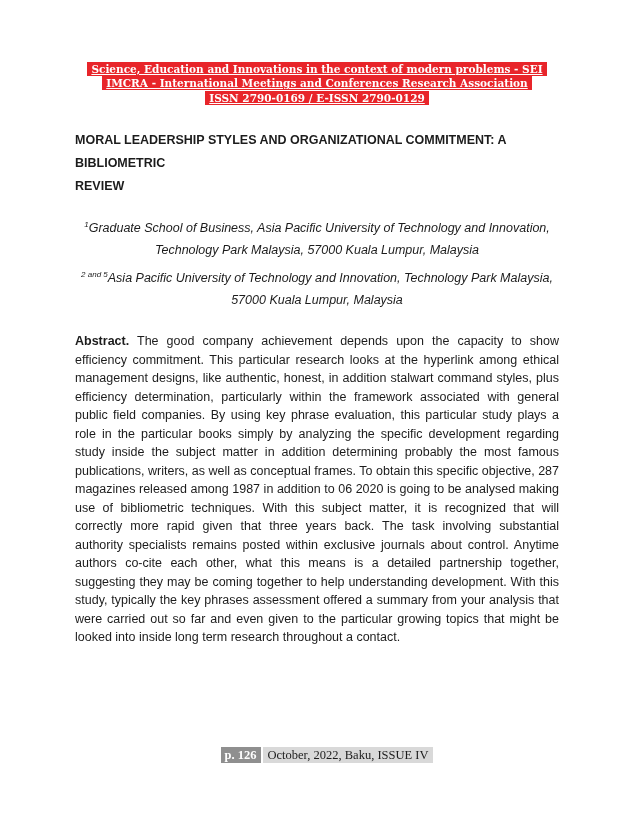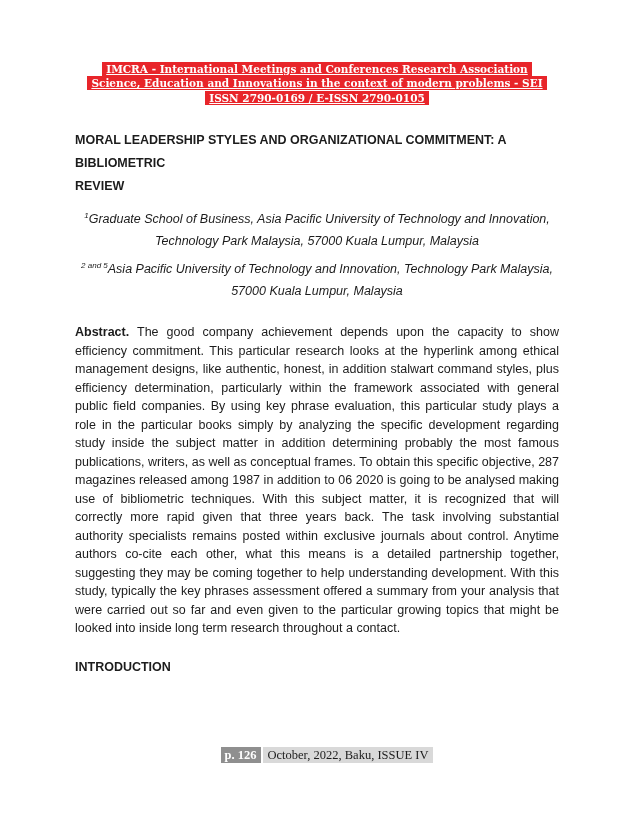--- a/index.html
+++ b/index.html
@@ -53,21 +53,21 @@
     vertical-align: super;
     line-height: 0;
   }
   
   .affil {
     font-style: italic;
     text-align: center;
     font-size: 12.5px;
     line-height: 22px;
   }
-  .affil-1 { margin-top: 10px; }
+  .affil-1 { margin-top: 19px; }
   .affil-2 { margin-top: 6px; }
   
   .abstract {
     margin-top: 21px;
     text-align: justify;
     font-size: 12.5px;
     line-height: 18.5px;
   }
   
   .keywords {
@@ -110,43 +110,42 @@
   }
 </style>
 </head>
 <body>
 
 <div class="page">
   <div class="content">
 
     <div class="banner">
       <div class="banner-line">
+        <span>Science, Education and Innovations in the context of modern problems - SEI</span>
+      </div>
+      <div class="banner-line">
         <span>IMCRA - International Meetings and Conferences Research Association</span>
       </div>
       <div class="banner-line">
-        <span>Science, Education and Innovations in the context of modern problems - SEI</span>
-      </div>
-      <div class="banner-line">
-        <span>ISSN 2790-0169 / E-ISSN 2790-0105</span>
+        <span>ISSN 2790-0169 / E-ISSN 2790-0129</span>
       </div>
     </div>
 
     <h1 class="title">
       <span>MORAL LEADERSHIP STYLES AND ORGANIZATIONAL COMMITMENT: A BIBLIOMETRIC</span><br>
       <span>REVIEW</span>
     </h1>
 
 
     <p class="affil affil-1"><sup>1</sup><span>Graduate School of Business, Asia Pacific University of Technology and Innovation, Technology Park Malaysia, 57000 Kuala Lumpur, Malaysia</span></p>
 
     <p class="affil affil-2"><sup>2 and 5</sup><span>Asia Pacific University of Technology and Innovation, Technology Park Malaysia, 57000 Kuala Lumpur, Malaysia</span></p>
 
     <p class="abstract"><b>Abstract.</b> <span>The good company achievement depends upon the capacity to show efficiency commitment. This particular research looks at the hyperlink among ethical management designs, like authentic, honest, in addition stalwart command styles, plus efficiency determination, particularly within the framework associated with general public field companies. By using key phrase evaluation, this particular study plays a role in the particular books simply by analyzing the specific development regarding study inside the subject matter in addition determining probably the most famous publications, writers, as well as conceptual frames. To obtain this specific objective, 287 magazines released among 1987 in addition to 06 2020 is going to be analysed making use of bibliometric techniques. With this subject matter, it is recognized that will correctly more rapid given that three years back. The task involving substantial authority specialists remains posted within exclusive journals about control. Anytime authors co-cite each other, what this means is a detailed partnership together, suggesting they may be coming together to help understanding development. With this study, typically the key phrases assessment offered a summary from your analysis that were carried out so far and even given to the particular growing topics that might be looked into inside long term research throughout a contact.</span></p>
 
 
-    <h2 class="section-heading">INTRODUCTION</h2>
 
   </div>
 
   <div class="footer">
     <span class="page-badge">p. 126</span><span class="issue-info">October, 2022, Baku, ISSUE IV</span>
   </div>
 </div>
 
 </body></html>

